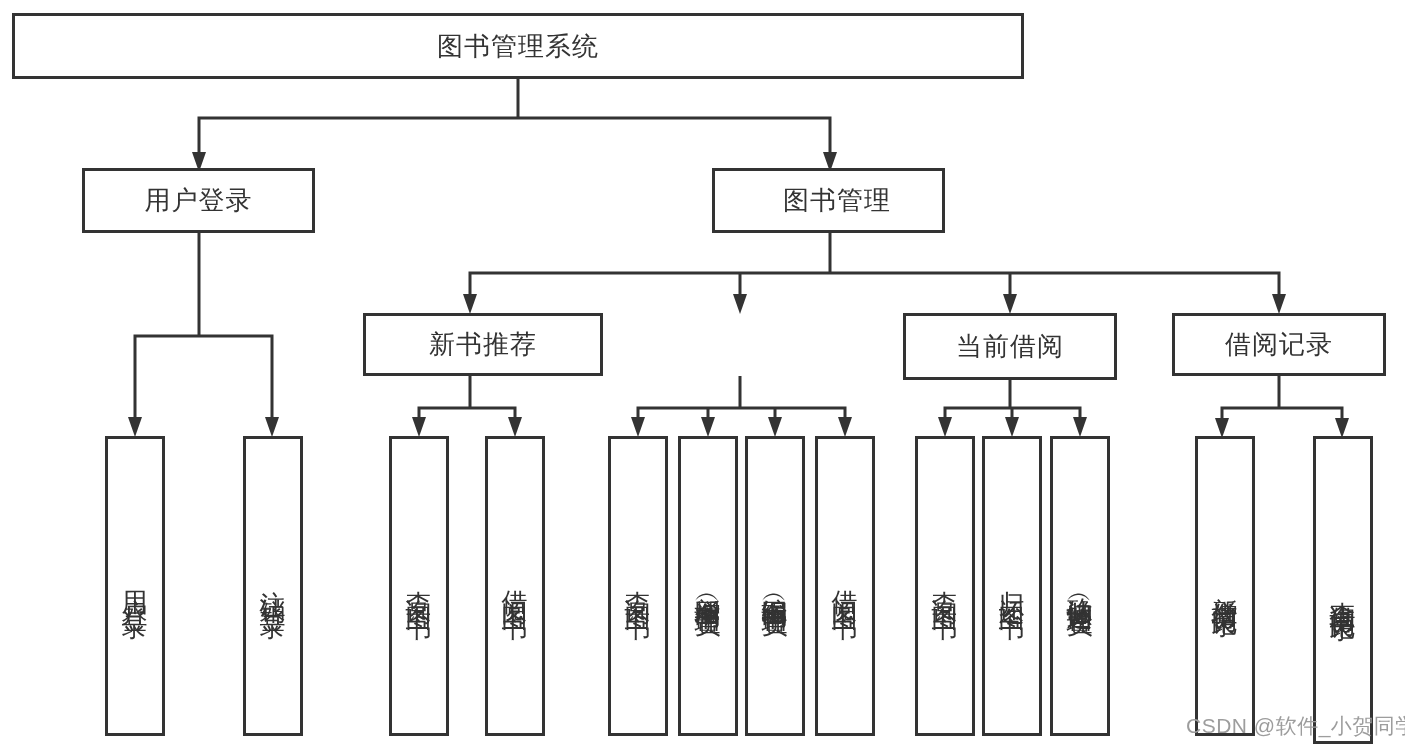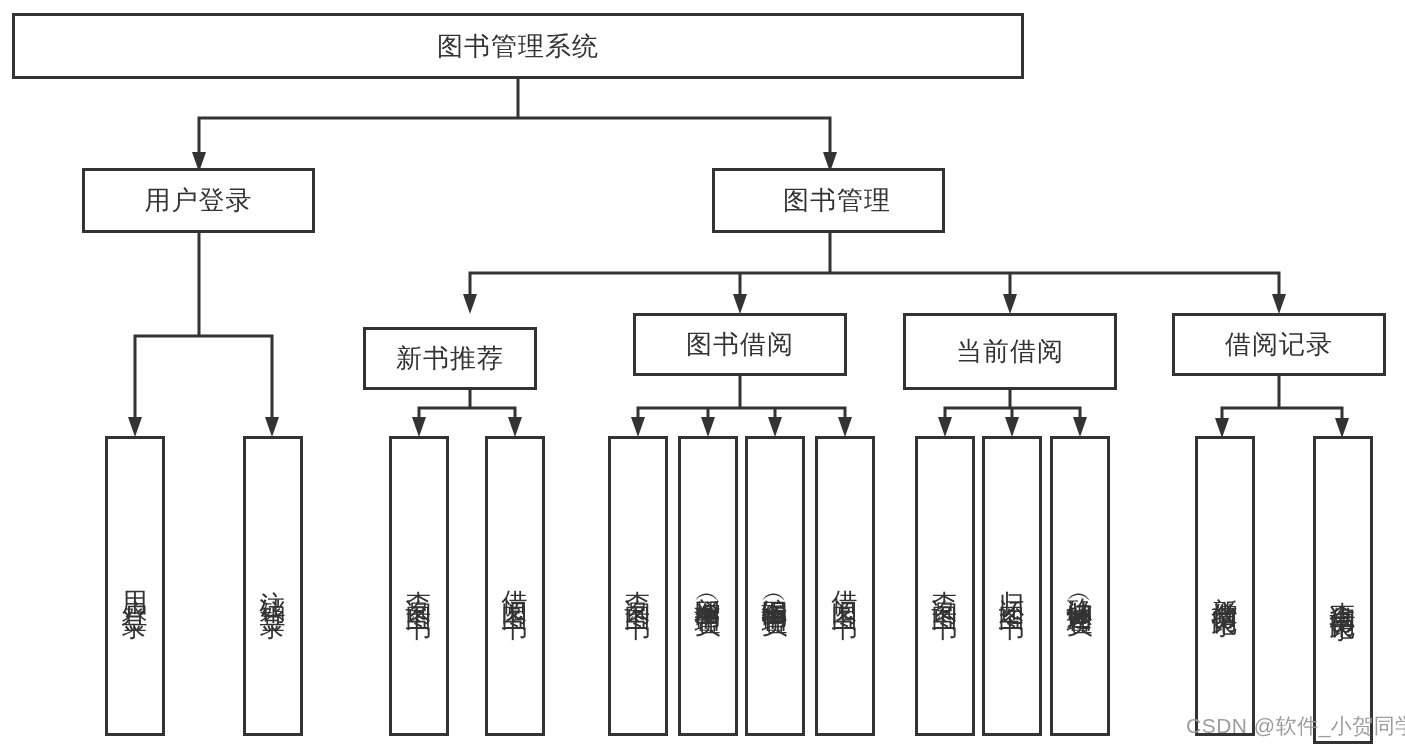--- a/index.html
+++ b/index.html
@@ -27,23 +27,23 @@
     text-orientation:mixed;
     letter-spacing:8px;
     line-height:1;
   }
   .leaf.ls3 span{letter-spacing:3px;}
   .leaf.ls2 span{letter-spacing:2px;}
   
   .n-root{left:12px;top:13px;width:1012px;height:66px;}
   .n-user-login{left:82px;top:168px;width:233px;height:65px;}
   .n-book-mgmt{left:712px;top:168px;width:233px;height:65px;padding-left:17px;}
-  .n-new-books{left:363px;top:327px;width:174px;height:63px;}
+  .n-new-books{left:363px;top:313px;width:240px;height:63px;}
   .n-book-borrow{left:633px;top:313px;width:214px;height:63px;}
-  .n-current-borrow{left:903px;top:313px;width:214px;height:77px;}
+  .n-current-borrow{left:903px;top:313px;width:214px;height:67px;}
   .n-borrow-records{left:1172px;top:313px;width:214px;height:63px;text-align:right;}
   .leaf{top:436px;width:60px;height:300px;}
   .lf1{left:105px;}  .lf2{left:243px;}
   .lf3{left:389px;}  .lf4{left:485px;}
   .lf5{left:608px;}  .lf6{left:678px;}
   .lf7{left:745px;}  .lf8{left:815px;}
   .lf9{left:915px;}  .lf10{left:982px;}
   .lf11{left:1050px;}
   .lf12{left:1195px;}
   .lf13{left:1313px;height:308px;}
@@ -101,23 +101,20 @@
   <div class="box n-user-login">
     <span>用户登录</span>
   </div>
   <div class="box n-book-mgmt">
     <span>图书管理</span>
   </div>
 
   <div class="box n-new-books">
     <span>新书推荐</span>
   </div>
-  <div class="box n-book-borrow">
-    <span>图书借阅</span>
-  </div>
   <div class="box n-current-borrow">
     <span>当前借阅</span>
   </div>
   <div class="box n-borrow-records">
     <span>借阅记录</span>
   </div>
 
   <div class="box leaf lf1">
     <span>用户登录</span>
   </div>

